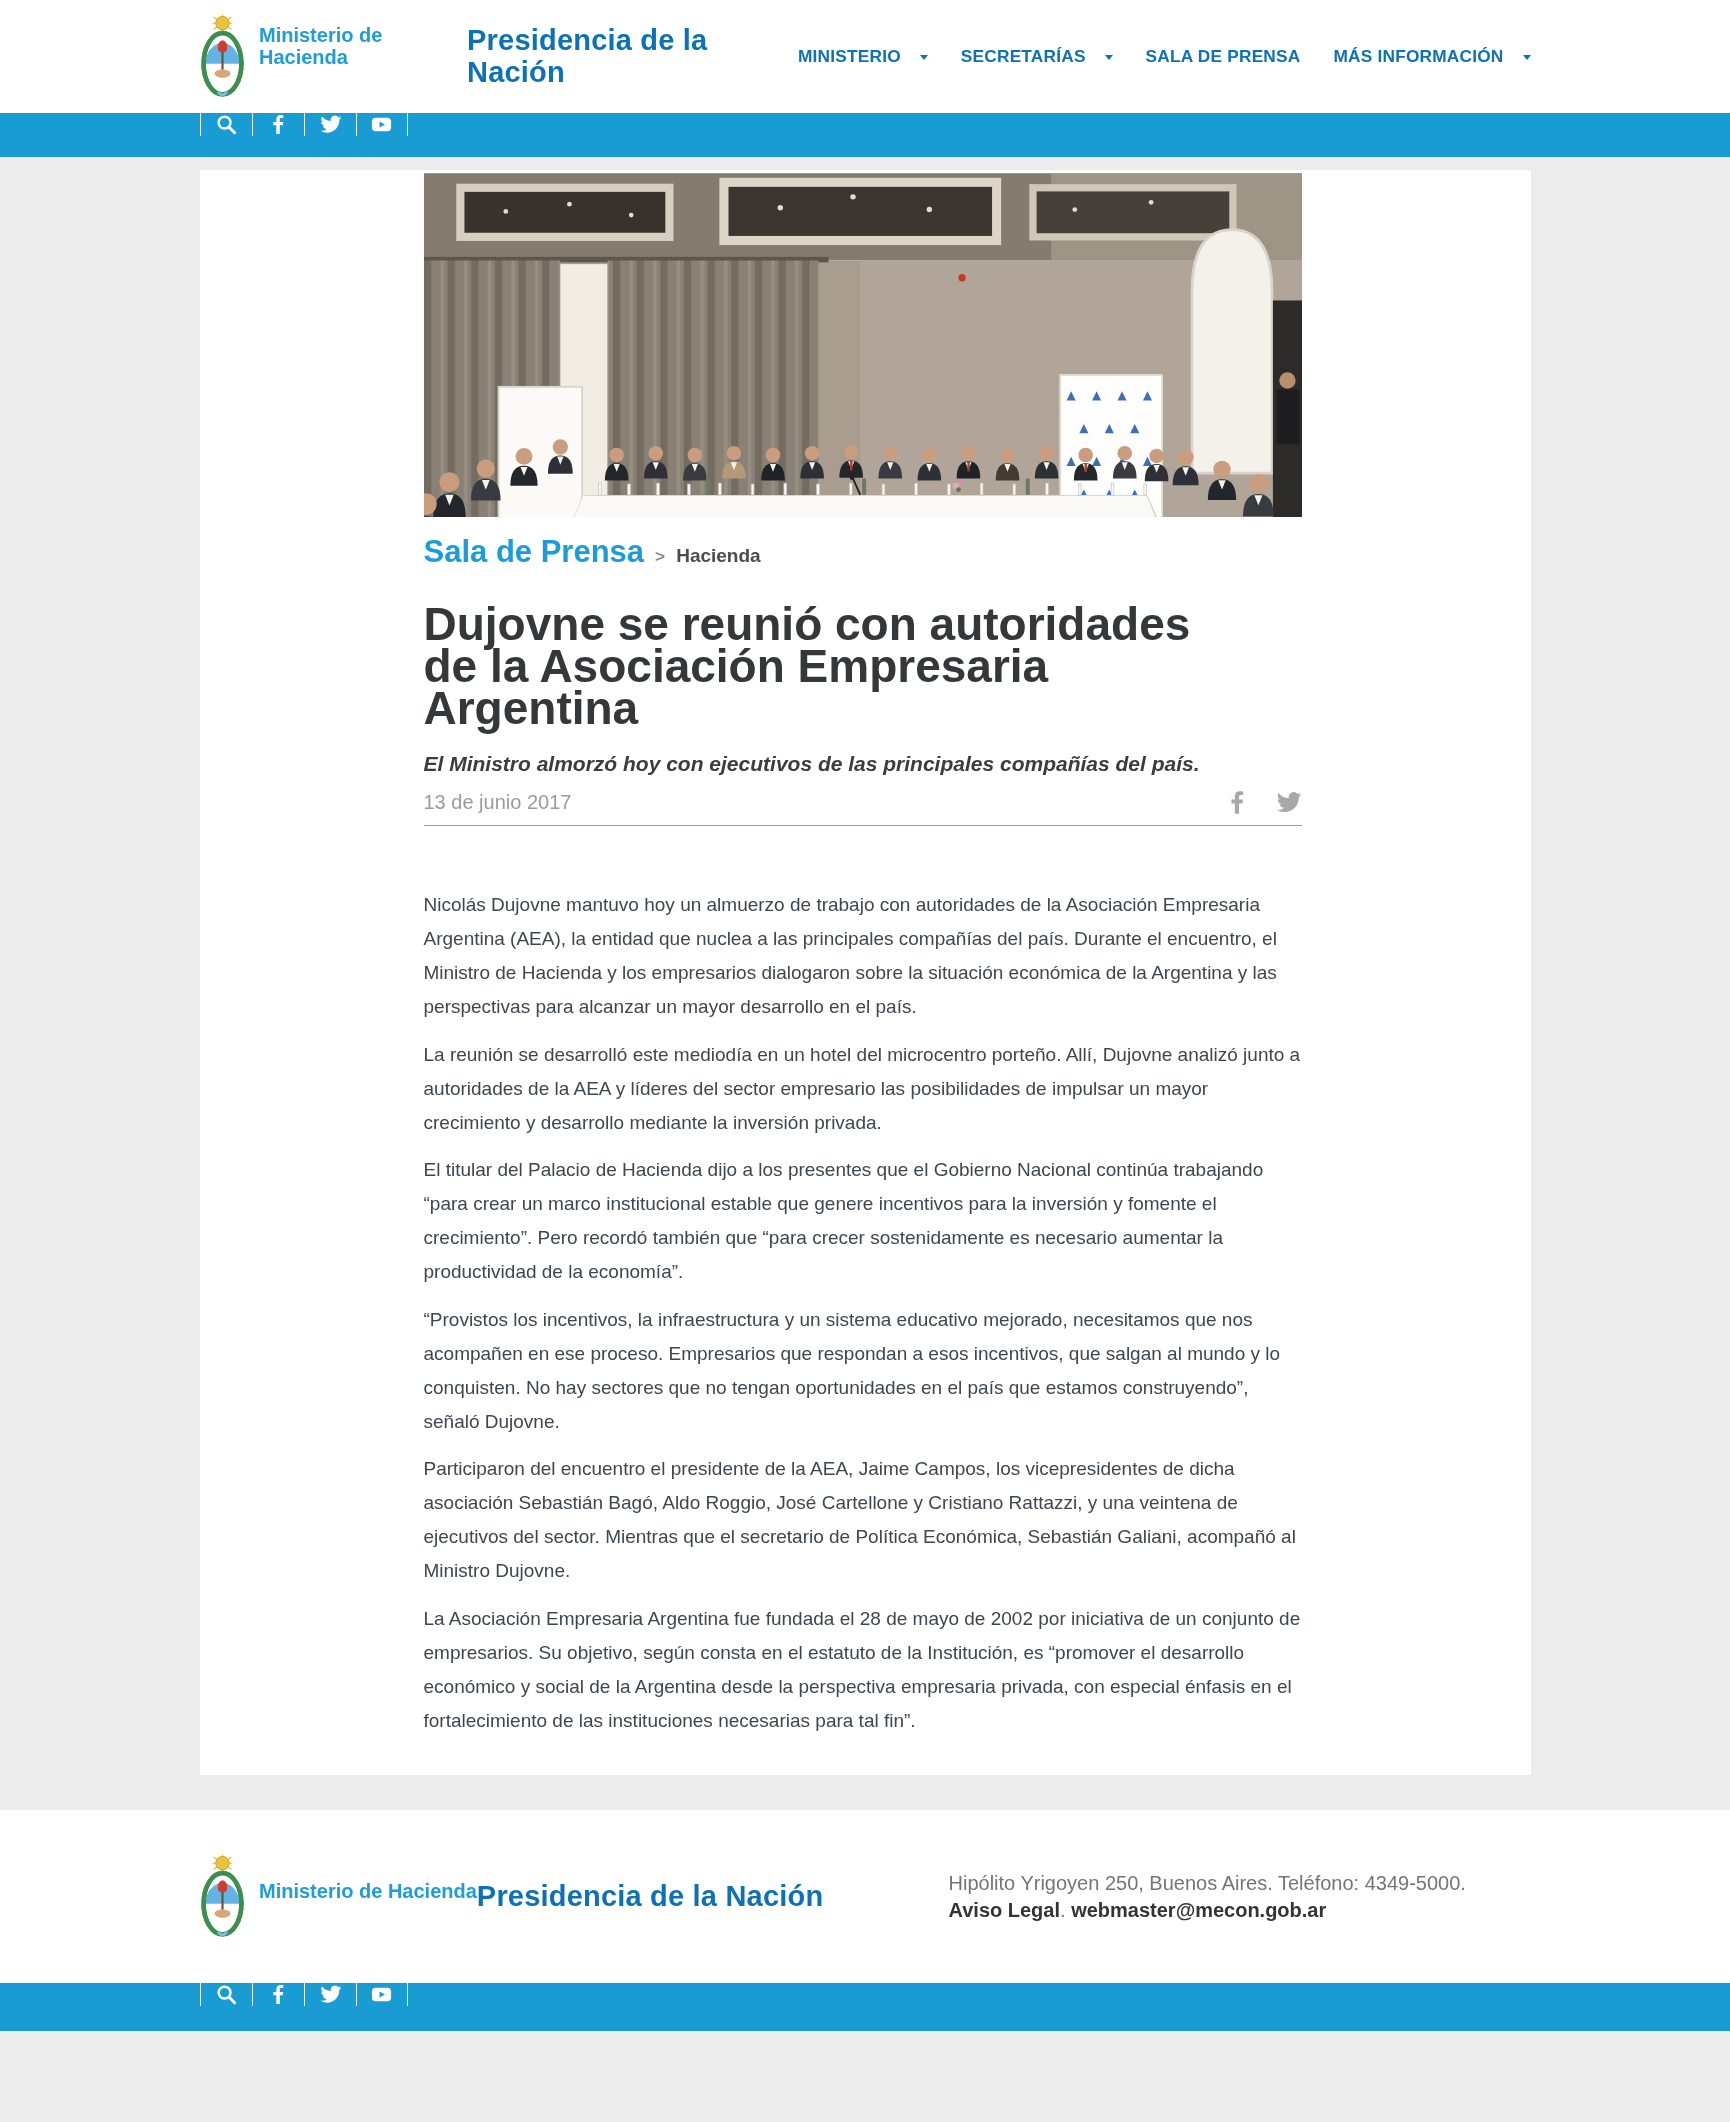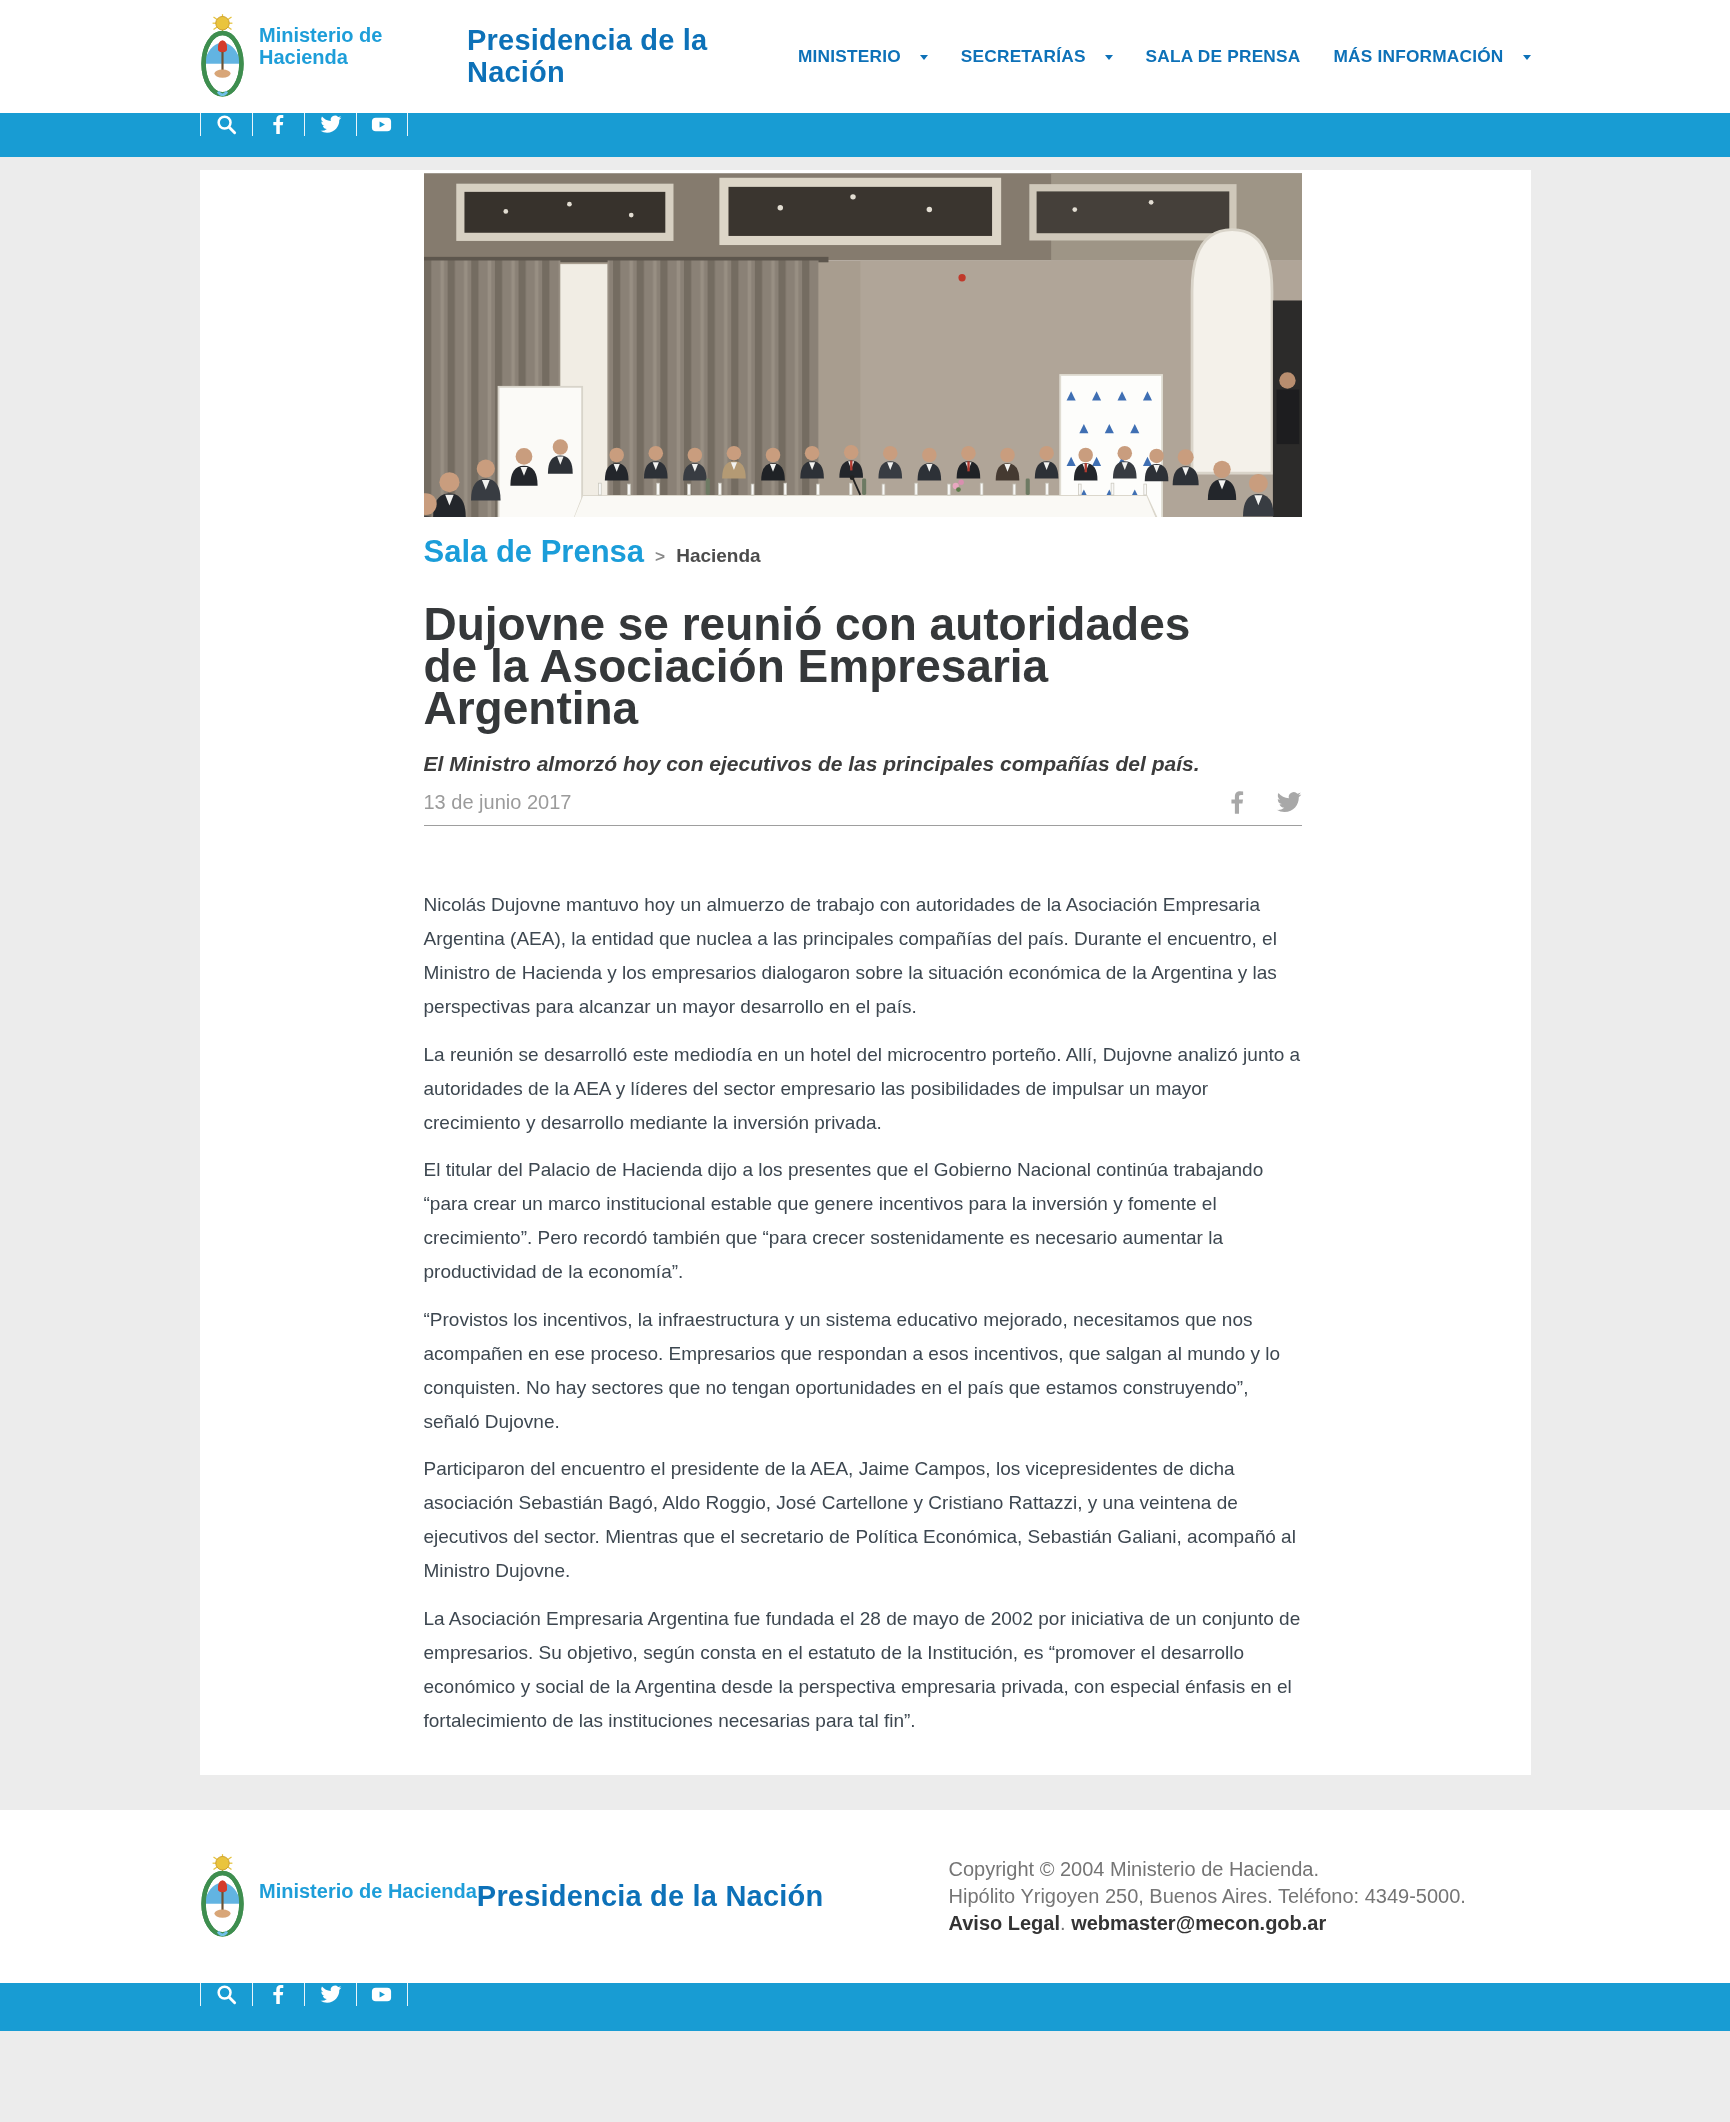--- a/index.html
+++ b/index.html
@@ -369,21 +369,20 @@
         <rect x="23.8" y="44" width="2.4" height="24" fill="#6b5132"></rect>
         <ellipse cx="25" cy="68" rx="9" ry="4.5" fill="#d8a678"></ellipse>
         <path d="M20 88 Q25 95 30 88" stroke="#6fc0e8" stroke-width="3" fill="none"></path>
       </svg>
       <div class="brand-lines">
         <span class="brand-line1">Ministerio de Hacienda</span>
         <span class="brand-line2">Presidencia de la Nación</span>
       </div>
     </div>
     <div class="footer-copy">
-      <div>Copyright © 2004 Ministerio de Hacienda.</div>
       <div>Hipólito Yrigoyen 250, Buenos Aires. Teléfono: 4349-5000.</div>
       <div class="footer-legal">
         <span class="bold-link">Aviso Legal</span><span class="sep">. </span><span class="bold-link">webmaster@mecon.gob.ar</span>
       </div>
     </div>
   </div>
 </footer>
 
 <div class="bluebar bottom">
   <div class="container">

